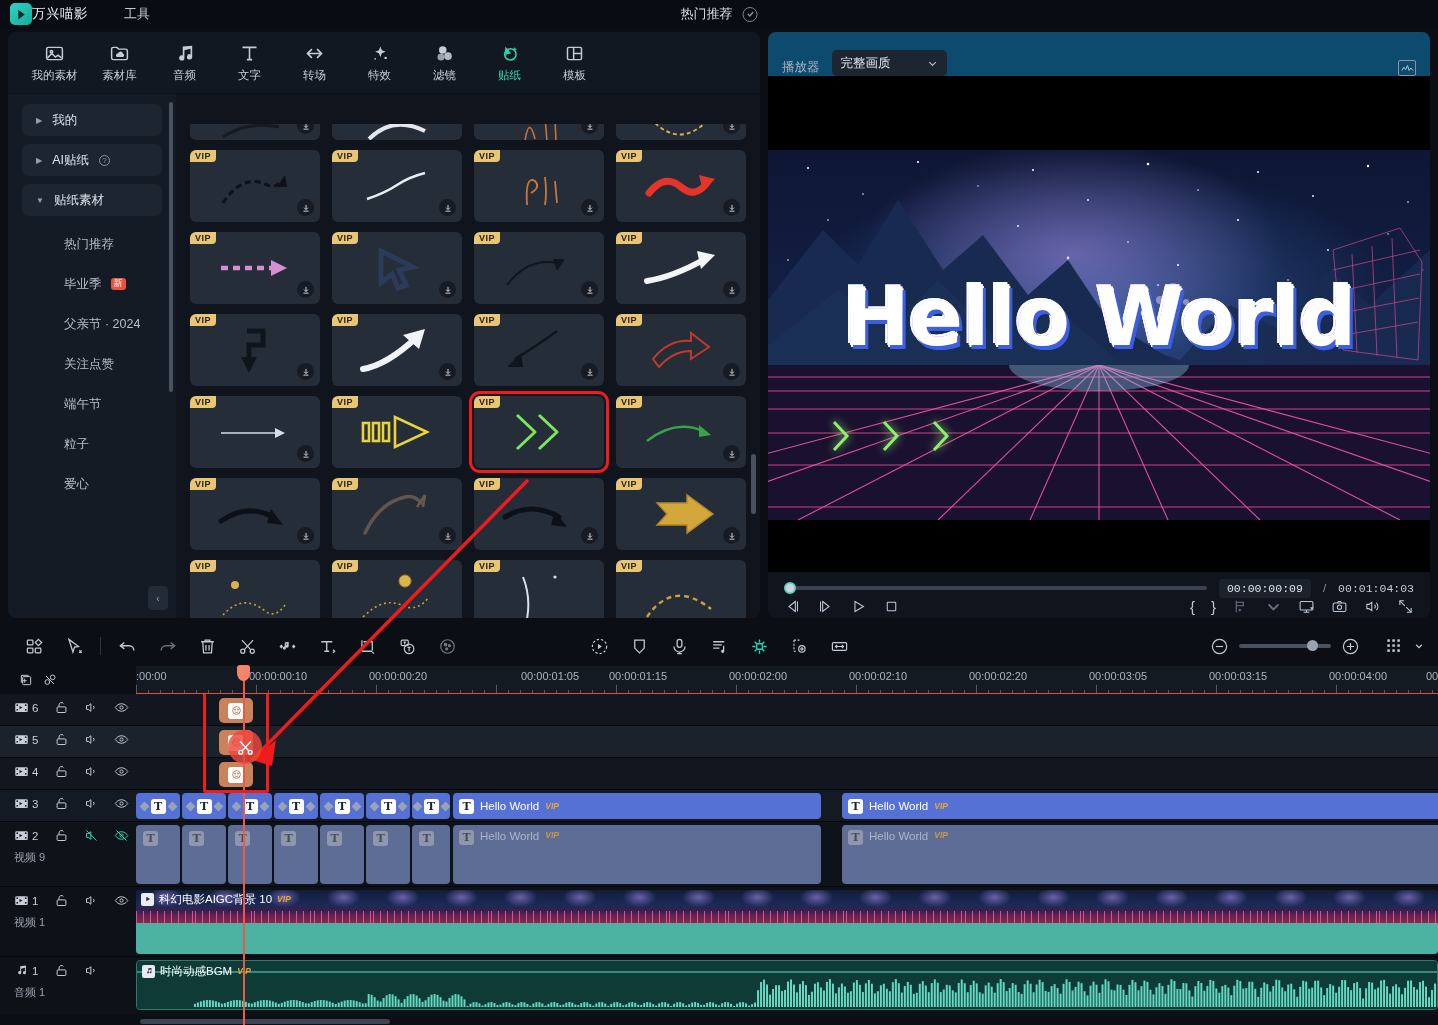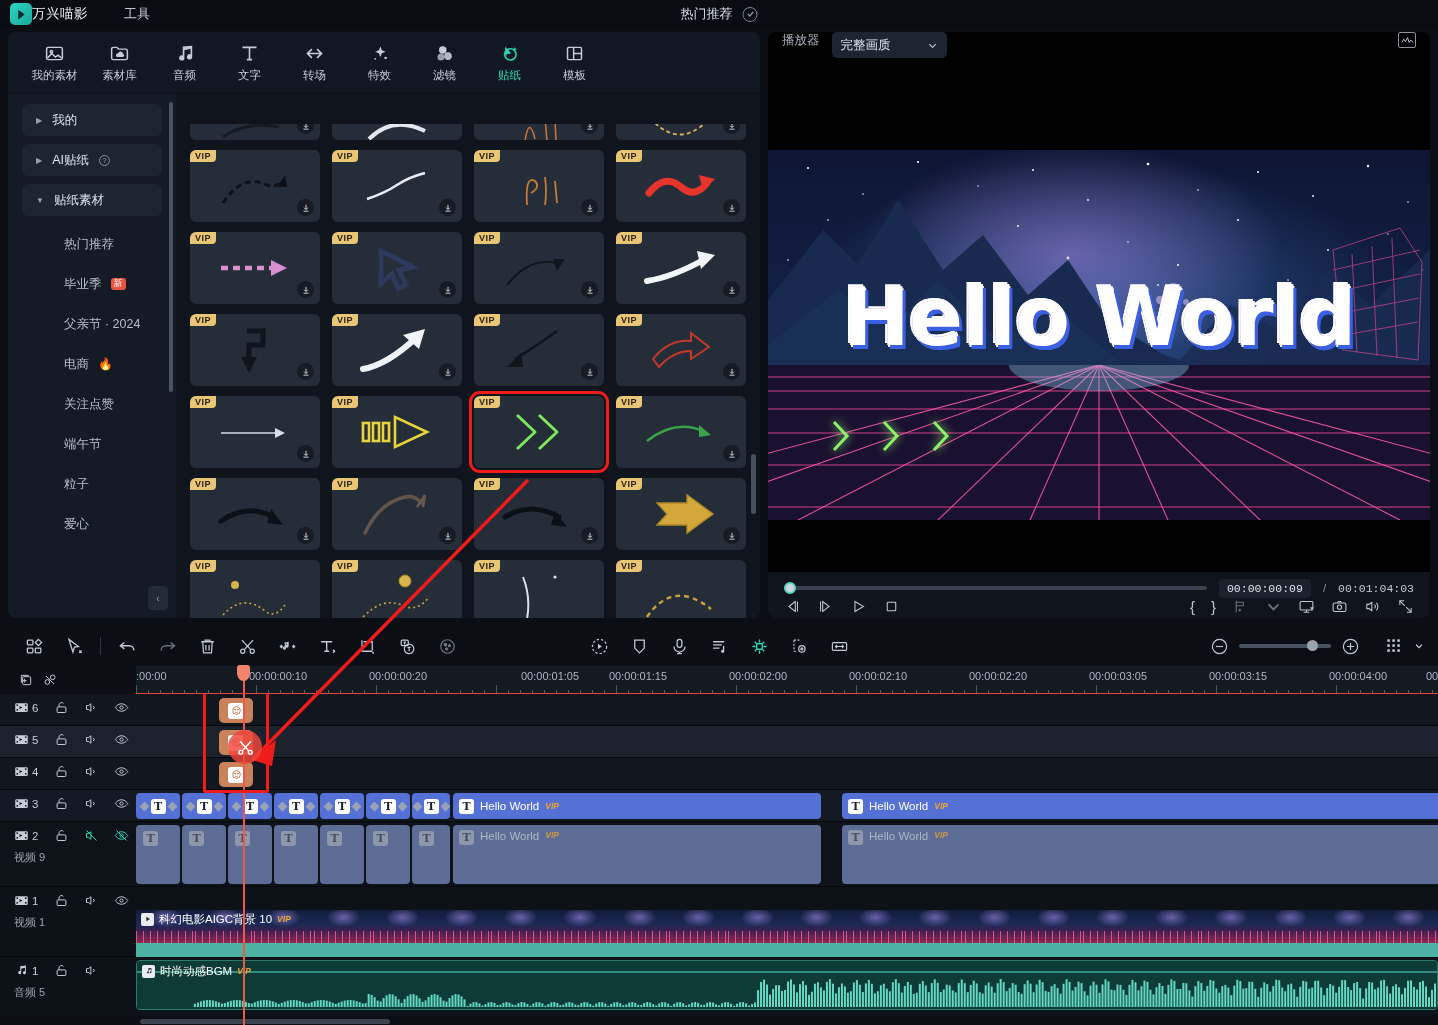--- a/index.html
+++ b/index.html
@@ -108,21 +108,21 @@
     display:flex;align-items:center;justify-content:center;
   }
   .dl svg{width:10px;height:10px;}
   .cell svg.art{width:76px;height:50px;}
   .grid-scroll{position:absolute;right:4px;top:330px;width:5px;height:60px;background:#49515e;border-radius:3px;}
 
   
   .player{
     position:absolute;left:768px;top:32px;width:662px;height:586px;background:#10151d;border-radius:8px;overflow:hidden;
   }
-  .playerhdr{height:44px;display:flex;align-items:flex-start;padding:0 14px;gap:12px;background:#000000;}
+  .playerhdr{height:44px;display:flex;align-items:flex-end;padding:0 14px;gap:12px;background:#0c4a6e;}
   .playerhdr .lbl{font-size:12.5px;color:#aeb6c2;}
   .qual-sel{
     height:26px;width:115px;background:#1d2530;border-radius:5px;display:flex;align-items:center;
     justify-content:space-between;padding:0 9px;font-size:12.5px;color:#e2e7ee;cursor:pointer;
   }
   .analytics{margin-left:auto;width:18px;height:16px;border:1.3px solid #8b93a0;border-radius:2px;display:flex;align-items:center;justify-content:center;cursor:pointer;}
   .analytics svg{width:13px;height:10px;}
 
   .stage{position:absolute;left:0;top:44px;width:662px;height:496px;background:#000;}
   .video{position:absolute;left:0;top:74px;width:662px;height:370px;overflow:hidden;background:#0a0f1e;}
@@ -198,21 +198,21 @@
   .tbox.dim{background:#8e97ab;color:#454d5f;}
   .cliplabel{font-size:11.5px;color:#fff;white-space:nowrap;}
   .cliplabel.dim{color:#aeb6c6;}
   .vipsm{font-size:8.5px;font-weight:bold;color:#f0a62c;font-style:italic;}
   .diamond{width:9px;height:9px;background:#9aa3b6;transform:rotate(45deg);}
 
   .sticker-clip{background:#c9825a;border-radius:5px;display:flex;align-items:center;justify-content:center;}
   .sticker-clip .sic{width:16px;height:16px;background:#fff;border-radius:3px;display:flex;align-items:center;justify-content:center;}
   .sticker-clip .sic svg{width:11px;height:11px;}
 
-  .vclip{background:#4c1d95;margin-top:20px;}
+  .vclip{background:#4c1d95;}
   .vthumbs{position:absolute;left:0;top:0;right:0;height:33px;display:flex;overflow:hidden;}
   .vth{flex:1;min-width:0;}
   .vaudio{position:absolute;left:0;top:33px;right:0;bottom:0;background:#4cb3a3;}
   .vclip-hdr{position:absolute;left:0;top:0;height:18px;display:flex;align-items:center;gap:5px;padding-left:5px;z-index:2;}
 
   .aclip{background:#133f3a;border:1px solid #2f7a6e;border-radius:4px;overflow:hidden;}
   .aclip-hdr{position:absolute;left:0;top:2px;height:16px;display:flex;align-items:center;gap:5px;padding-left:5px;z-index:2;}
 
   .playhead{position:absolute;top:0;width:1.5px;background:#f0564a;z-index:30;}
   .ph-handle{position:absolute;left:-6px;top:-1px;width:13px;height:16px;background:#f2856b;border-radius:3px 3px 50% 50%;}
@@ -361,24 +361,20 @@
         <div class="sublist">
           <div class="subitem">
               <span>热门推荐</span>
             </div>
           <div class="subitem">
               <span>毕业季</span>
               <span class="badge-new">新</span>
             </div>
           <div class="subitem">
               <span>父亲节 · 2024</span>
-            </div>
-          <div class="subitem">
-              <span>电商</span>
-              <span class="fire">🔥</span>
             </div>
           <div class="subitem">
               <span>关注点赞</span>
             </div>
           <div class="subitem">
               <span>端午节</span>
             </div>
           <div class="subitem">
               <span>粒子</span>
             </div>
@@ -1589,21 +1585,21 @@
                 <rect x="5" y="11" width="14" height="9" rx="1.5"></rect>
                 <path d="M8 11V8a4 4 0 017-2.6"></path>
               </svg>
             </div>
           <div class="ic">
               <svg viewBox="0 0 24 24" fill="none" stroke="#c3cad4" stroke-width="1.6">
                 <path d="M4 9h3l4-3v12l-4-3H4z"></path>
                 <path d="M15 9.5a3.5 3.5 0 010 5"></path>
               </svg>
             </div>
-          <div class="tname">音频 5</div>
+          <div class="tname">音频 1</div>
         </div>
         <div class="tbody">
           <div class="clip aclip" style="left:0;top:3px;right:0;height:50px">
             <svg id="wave" viewBox="0 0 1302 50" preserveAspectRatio="none" style="position:absolute;left:0;top:0;width:100%;height:50px">
                 <rect width="1302" height="50" fill="#0f3b36"></rect>
                 <rect x="0" y="46" width="2" height="0" fill="#63d9c2"></rect>
                 <rect x="3" y="46" width="2" height="0" fill="#63d9c2"></rect>
                 <rect x="6" y="46" width="2" height="0" fill="#63d9c2"></rect>
                 <rect x="9" y="46" width="2" height="0" fill="#63d9c2"></rect>
                 <rect x="12" y="46" width="2" height="0" fill="#63d9c2"></rect>

